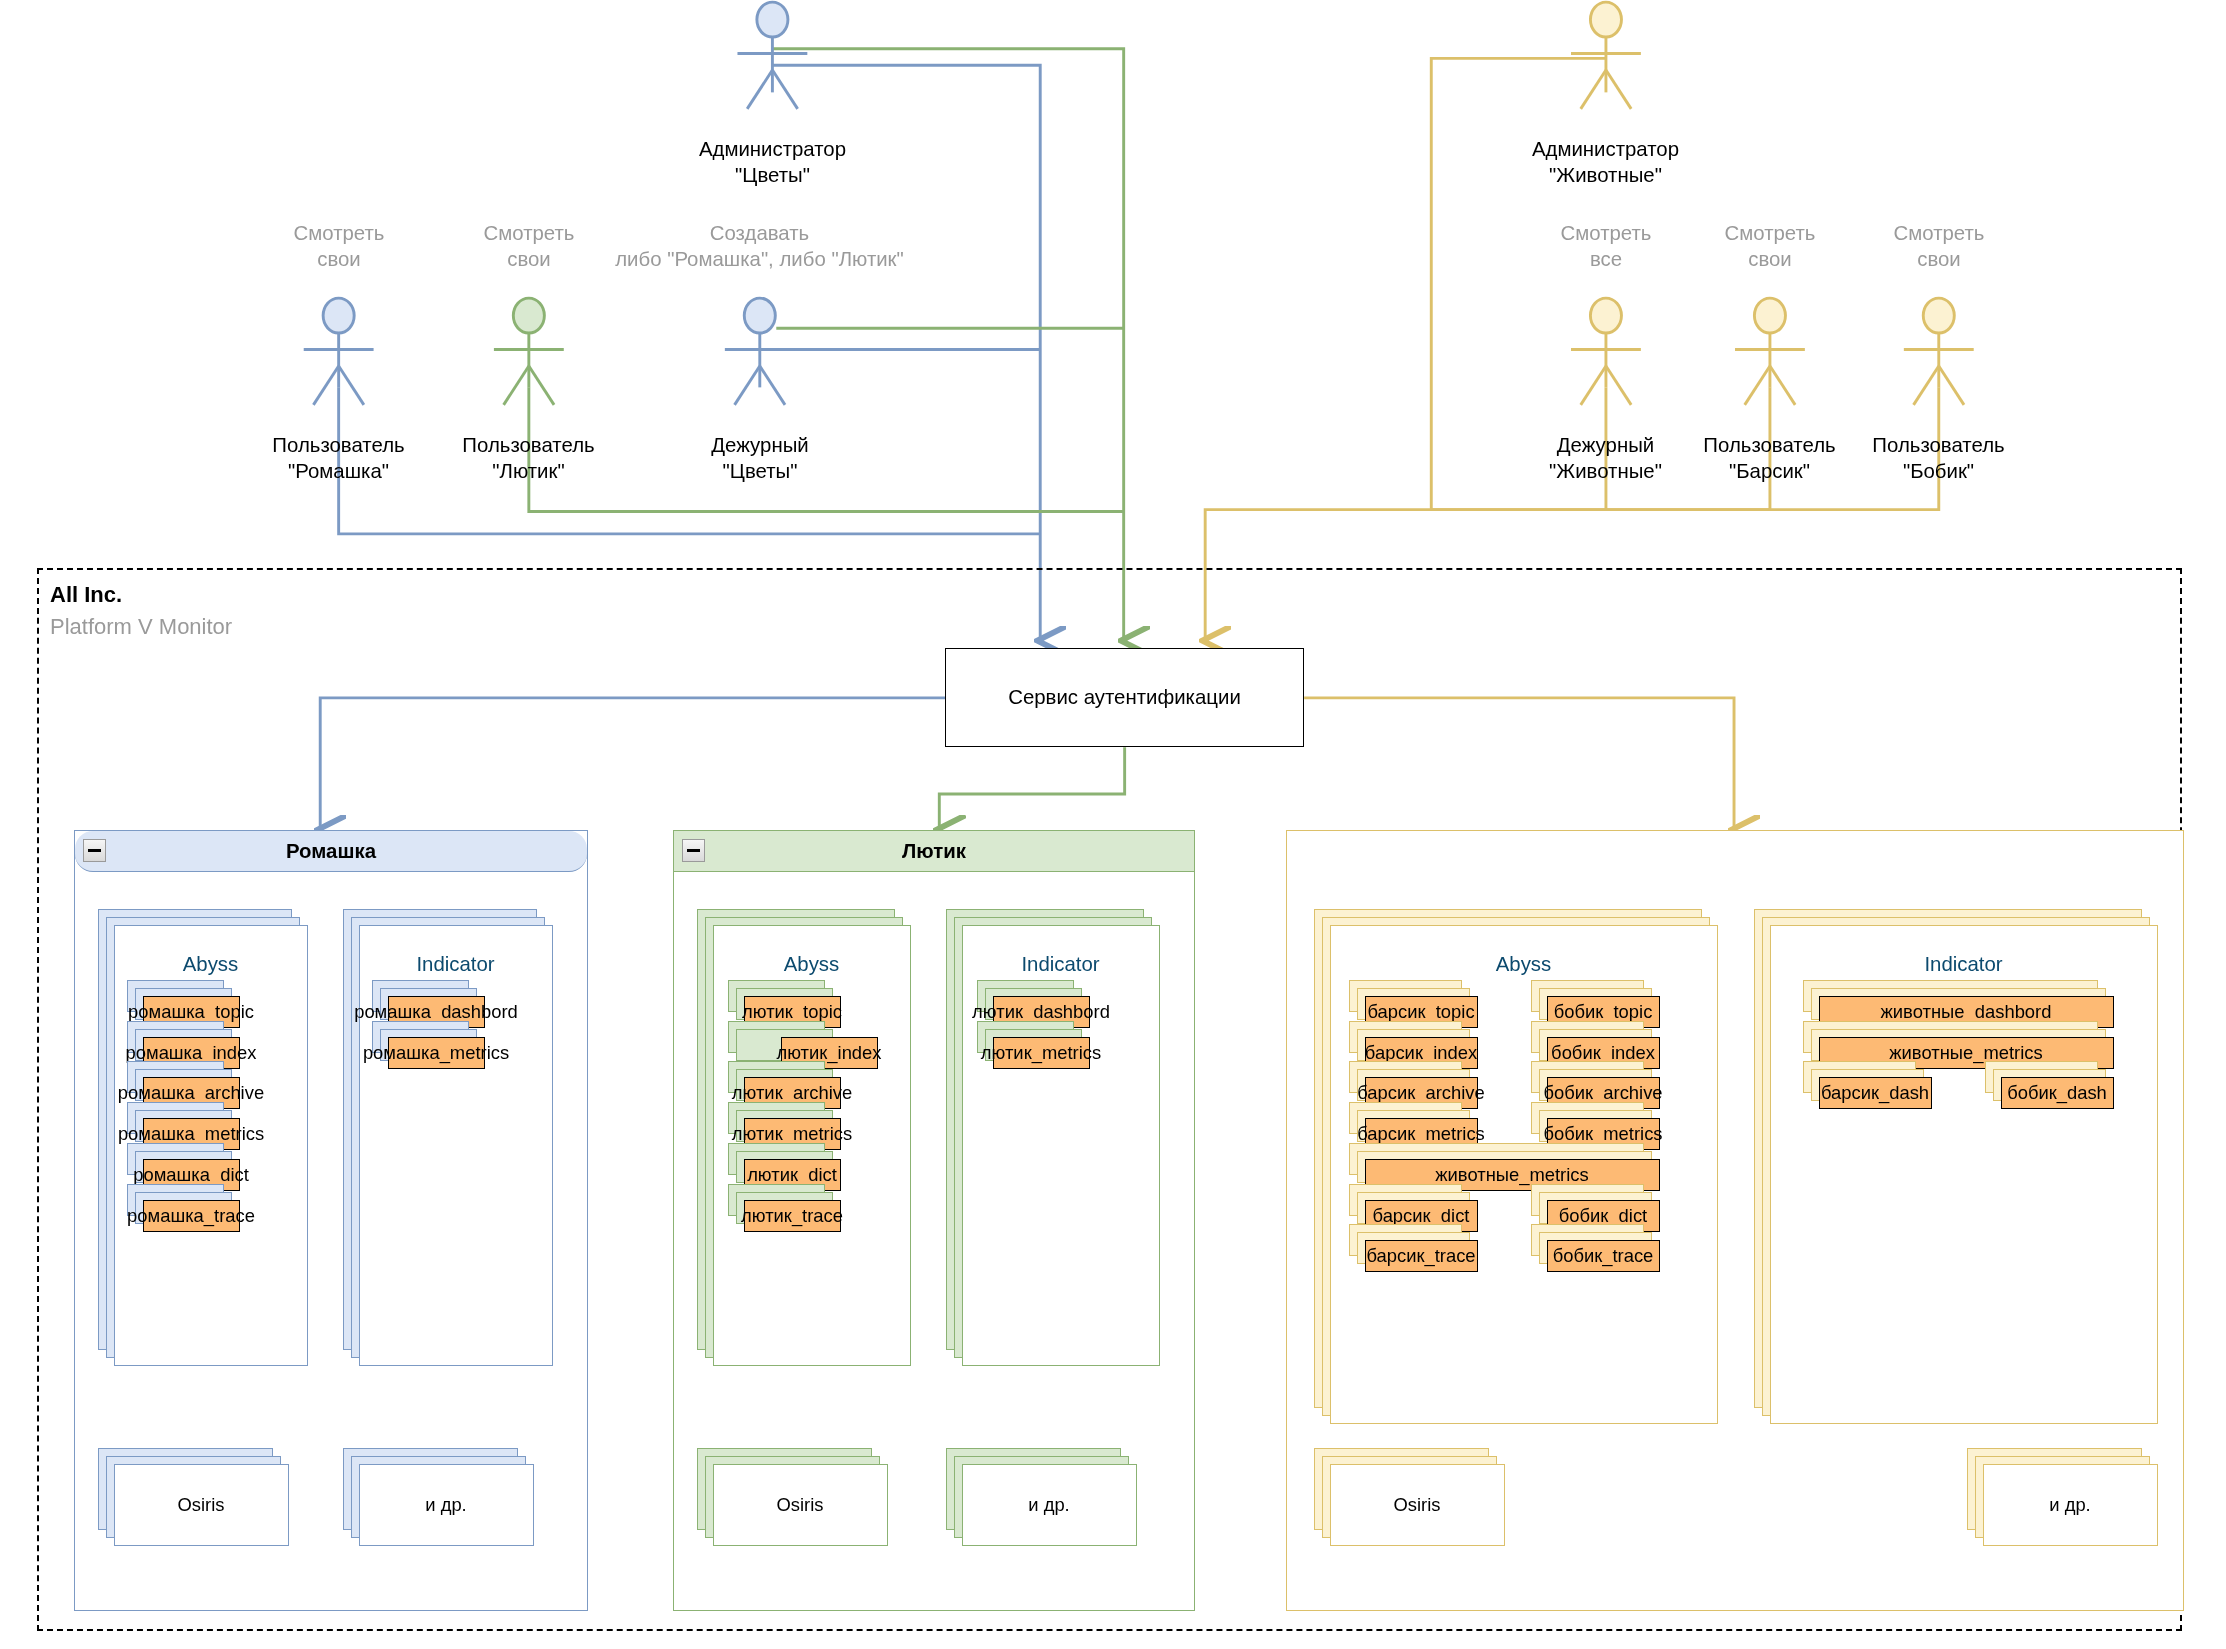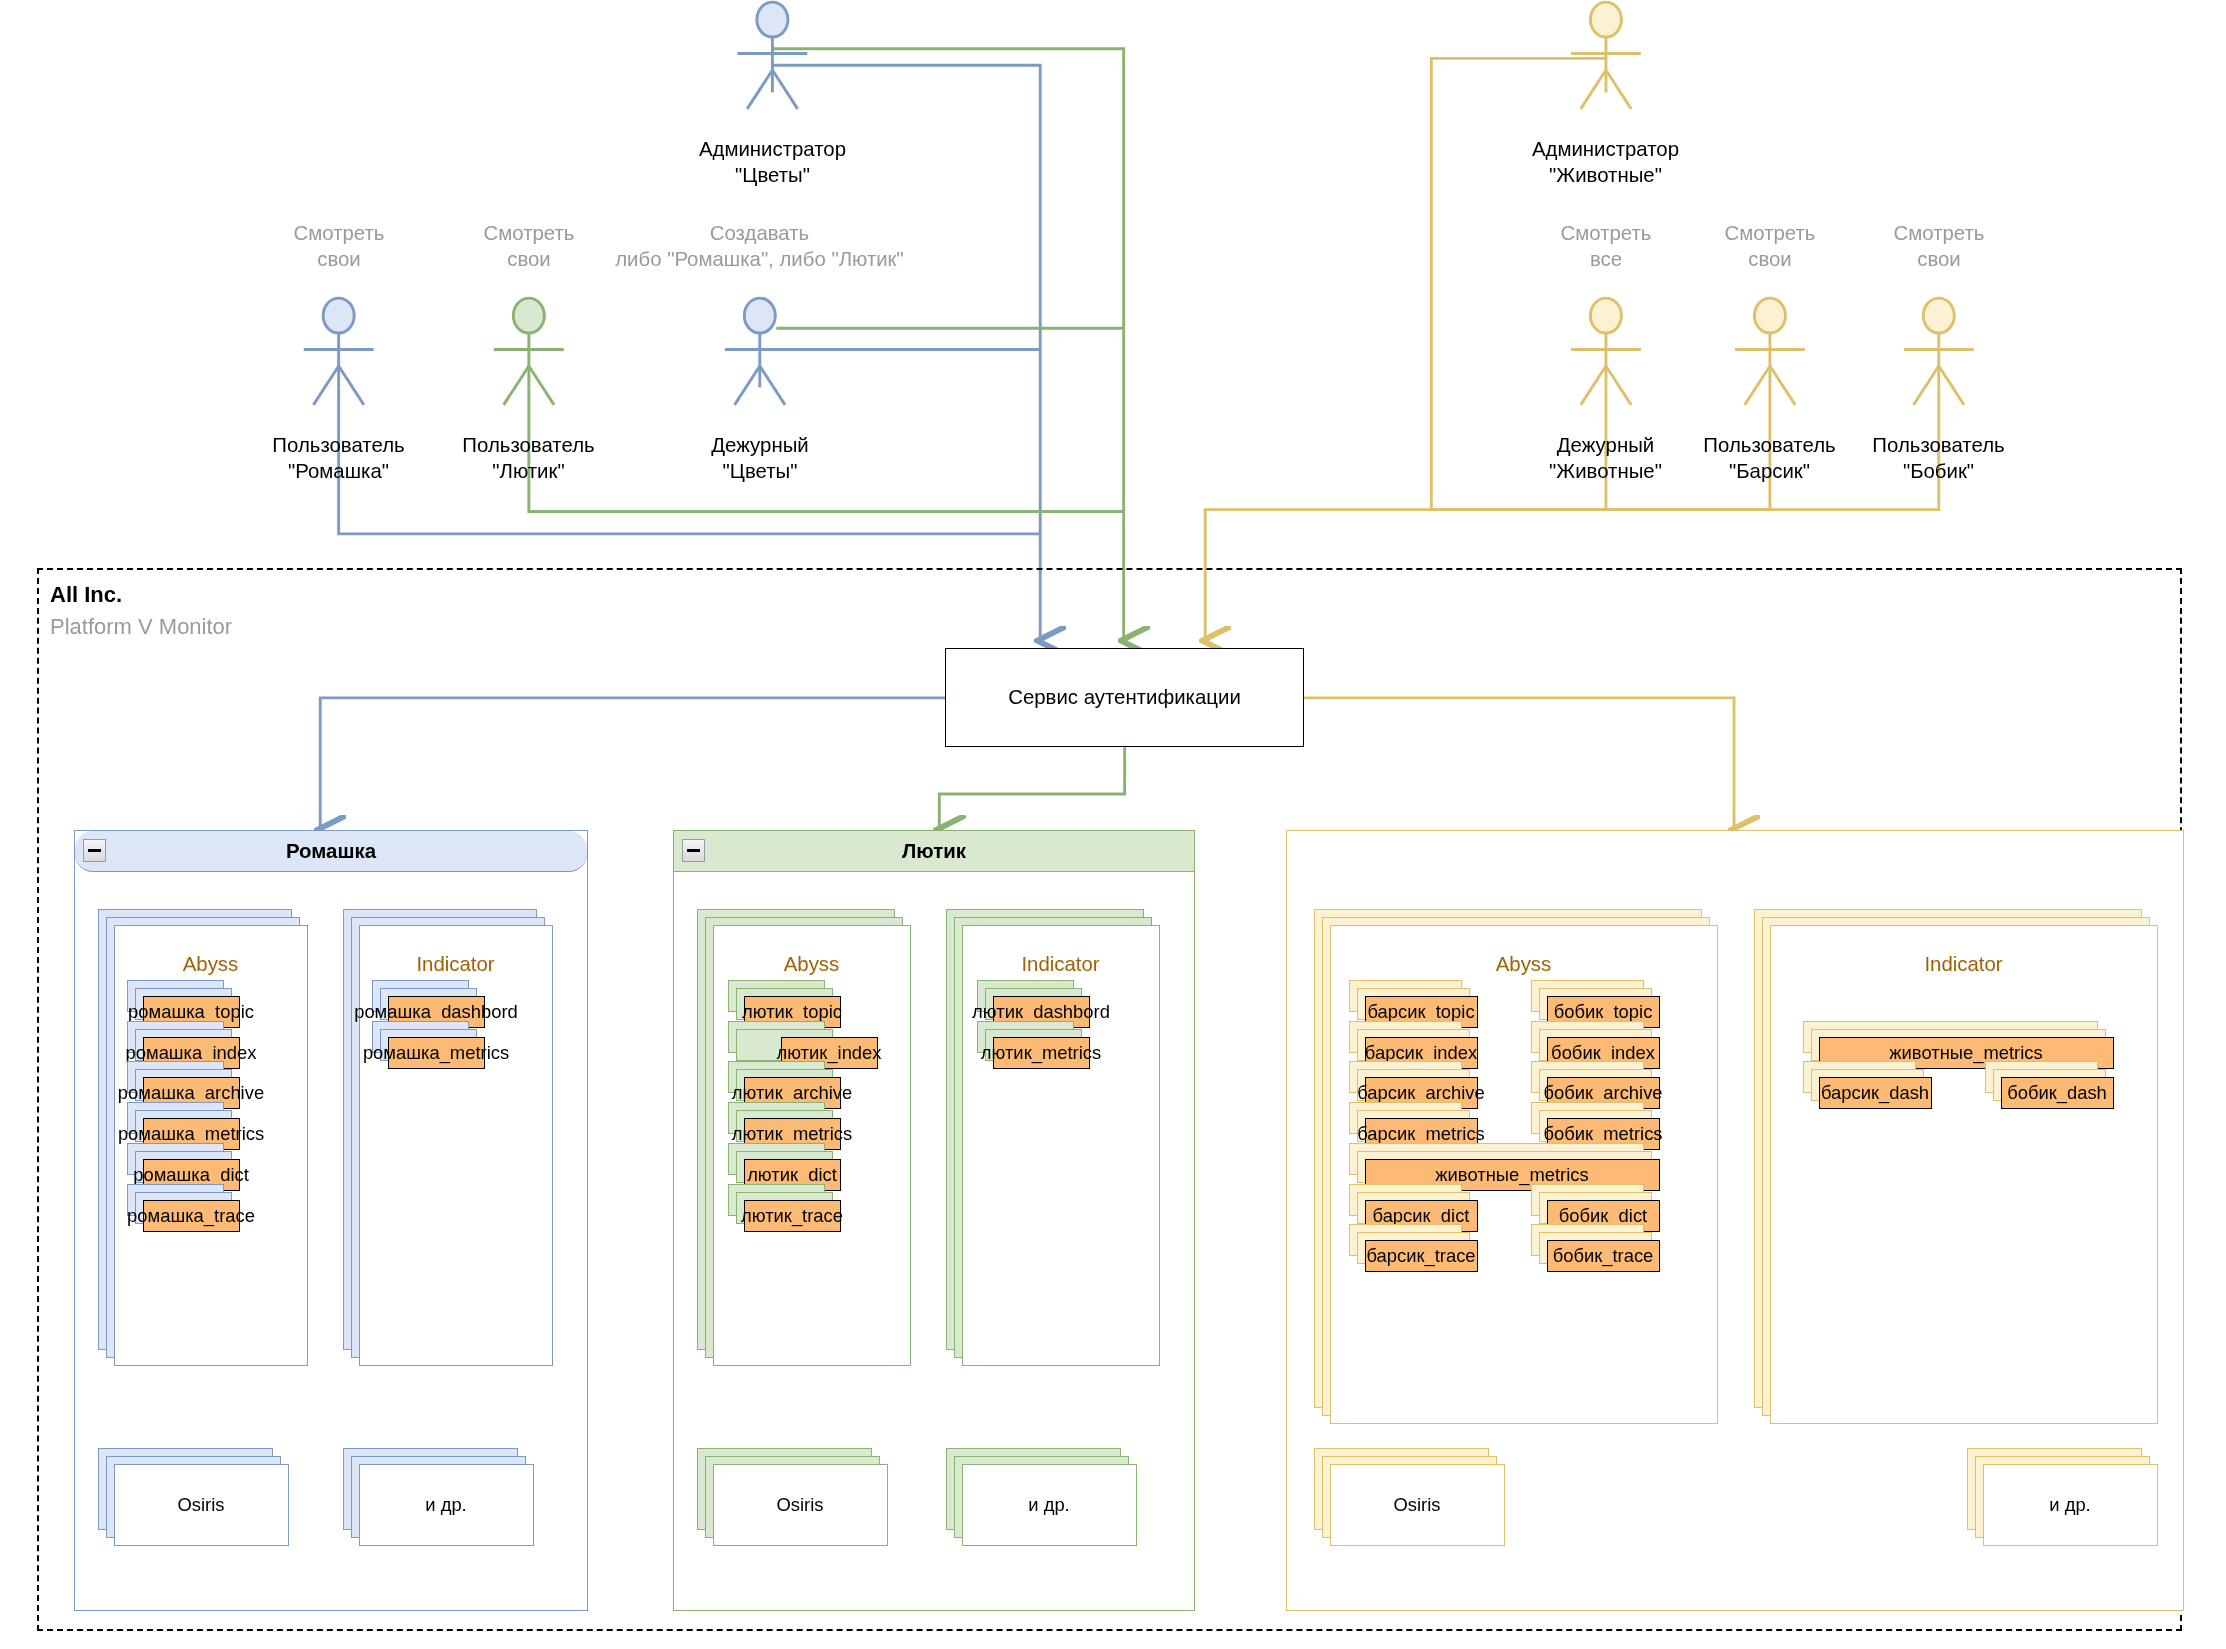--- a/index.html
+++ b/index.html
@@ -67,21 +67,21 @@
   .stack .sh2{left:7.8px;top:7.8px;}
   .stack .sh3{left:15.5px;top:15.5px;background:#fff;}
   .s-blue .sh{border-color:#7c9ac4;background:#dce6f6;}
   .s-blue .sh3{background:#fff;}
   .s-green .sh{border-color:#8bb273;background:#d9e9d0;}
   .s-green .sh3{background:#fff;}
   .s-yellow .sh{border-color:#dcc06a;background:#fcf2d2;}
   .s-yellow .sh3{background:#fff;}
 
   .grp-title{
-    position:absolute;width:100%;text-align:center;font-size:20.4px;color:#a16207;top:27px;left:0;
+    position:absolute;width:100%;text-align:center;font-size:20.4px;color:#0c4a6e;top:27px;left:0;
   }
   .box-label{
     position:absolute;width:100%;height:100%;display:flex;align-items:center;justify-content:center;
     font-size:18.4px;color:#000;white-space:nowrap;
   }
   .stack.node .sh3{border-color:#000;border-width:1.9px;background:#fdba74;}
   .stack.node .sh1,.stack.node .sh2{border-width:1.9px;}
 </style>
 </head>
 <body>
@@ -528,20 +528,27 @@
           </div>
       </div>
     </div>
 
     <div class="stack s-yellow" style="left:467px;top:78px;width:404px;height:514px;">
       <div class="sh sh1" style="width:388px;height:499px;"></div>
       <div class="sh sh2" style="width:388px;height:499px;"></div>
       <div class="sh sh3" style="width:388px;height:499px;">
         <div class="grp-title">Indicator</div>
       </div>
+      <div class="stack node s-yellow" style="left:49px;top:71px;width:311px;height:48px;">
+        <div class="sh sh1" style="width:295px;height:32px;"></div>
+          <div class="sh sh2" style="width:295px;height:32px;"></div>
+        <div class="sh sh3" style="width:295px;height:32px;">
+            <div class="box-label">животные_dashbord</div>
+          </div>
+      </div>
       <div class="stack node s-yellow" style="left:49px;top:112px;width:311px;height:48px;">
         <div class="sh sh1" style="width:295px;height:32px;"></div>
           <div class="sh sh2" style="width:295px;height:32px;"></div>
         <div class="sh sh3" style="width:295px;height:32px;">
             <div class="box-label">животные_metrics</div>
           </div>
       </div>
       <div class="stack node s-yellow" style="left:49px;top:152px;width:128px;height:48px;">
         <div class="sh sh1" style="width:113px;height:32px;"></div>
           <div class="sh sh2" style="width:113px;height:32px;"></div>

